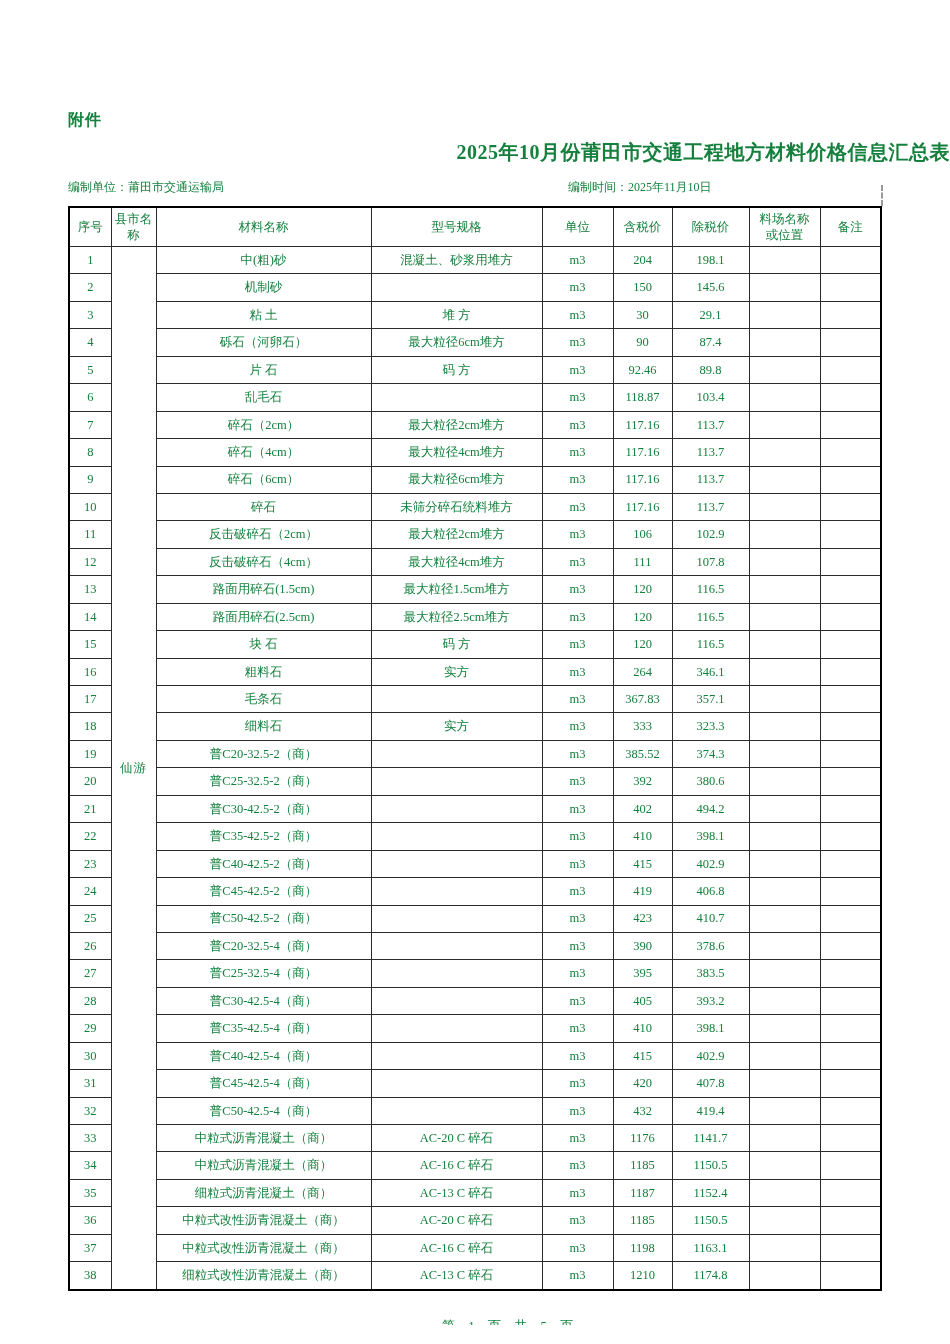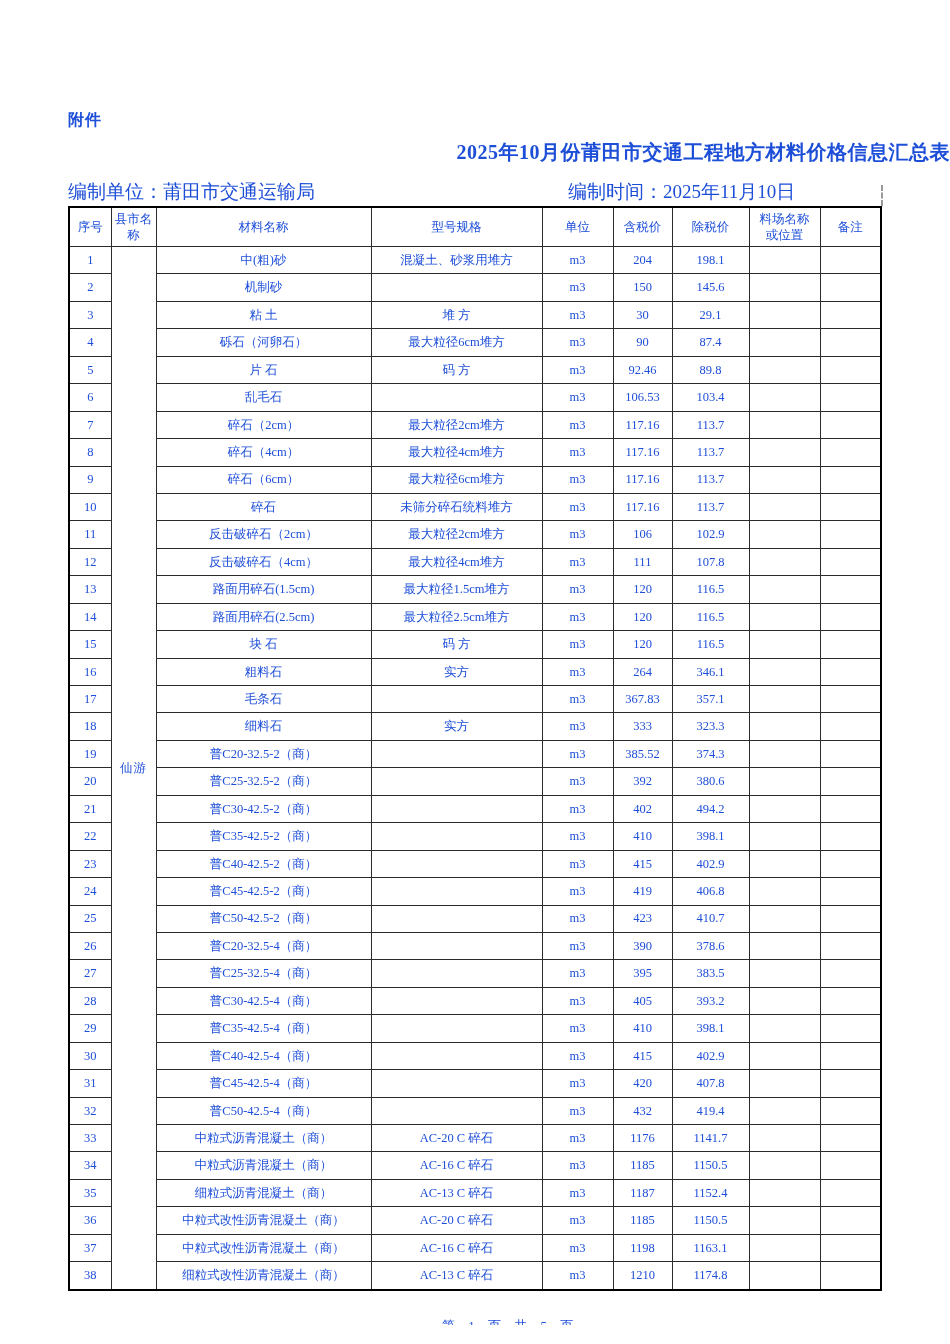--- a/index.html
+++ b/index.html
@@ -1,36 +1,36 @@
 <!DOCTYPE html>
 <html><head>
 <meta charset="utf-8">
 <style>
   html,body{margin:0;padding:0;background:#ffffff;}
   .page{
     position:relative;
     width:950px;height:1344px;
     background:#ffffff;
-    color:#1d4ed8;
+    color:#15803d;
     font-family:"Liberation Serif","DejaVu Serif",serif;
     overflow:hidden;
   }
   .attachment-label{
     position:absolute;left:68px;top:110px;
     font-family:"Liberation Sans","DejaVu Sans",sans-serif;
     font-weight:bold;font-size:16px;letter-spacing:1px;
   }
   .doc-title{
     position:absolute;left:0;right:0;top:139px;
     margin:0;text-align:right;
     font-size:20px;font-weight:bold;letter-spacing:0.5px;
   }
   .meta-row{
     position:absolute;left:68px;top:179px;width:816px;height:18px;
-    font-size:19px;
+    font-size:12px;
   }
   .meta-prepared-by{position:absolute;left:0;top:0;}
   .meta-prepared-time{position:absolute;left:500px;top:0;}
   .page-break-marker{
     position:absolute;left:881px;top:185px;height:21px;width:0;
     border-left:2px dashed #9a9a9a;
   }
   table.price-table{
     position:absolute;left:68px;top:206px;
     width:768px;
@@ -158,21 +158,21 @@
           <td>92.46</td>
           <td>89.8</td>
           <td></td>
           <td></td>
         </tr>
         <tr>
           <td>6</td>
           <td>乱毛石</td>
           <td></td>
           <td>m3</td>
-          <td>106.53</td>
+          <td>118.87</td>
           <td>103.4</td>
           <td></td>
           <td></td>
         </tr>
         <tr>
           <td>7</td>
           <td>碎石（2cm）</td>
           <td>最大粒径2cm堆方</td>
           <td>m3</td>
           <td>117.16</td>

